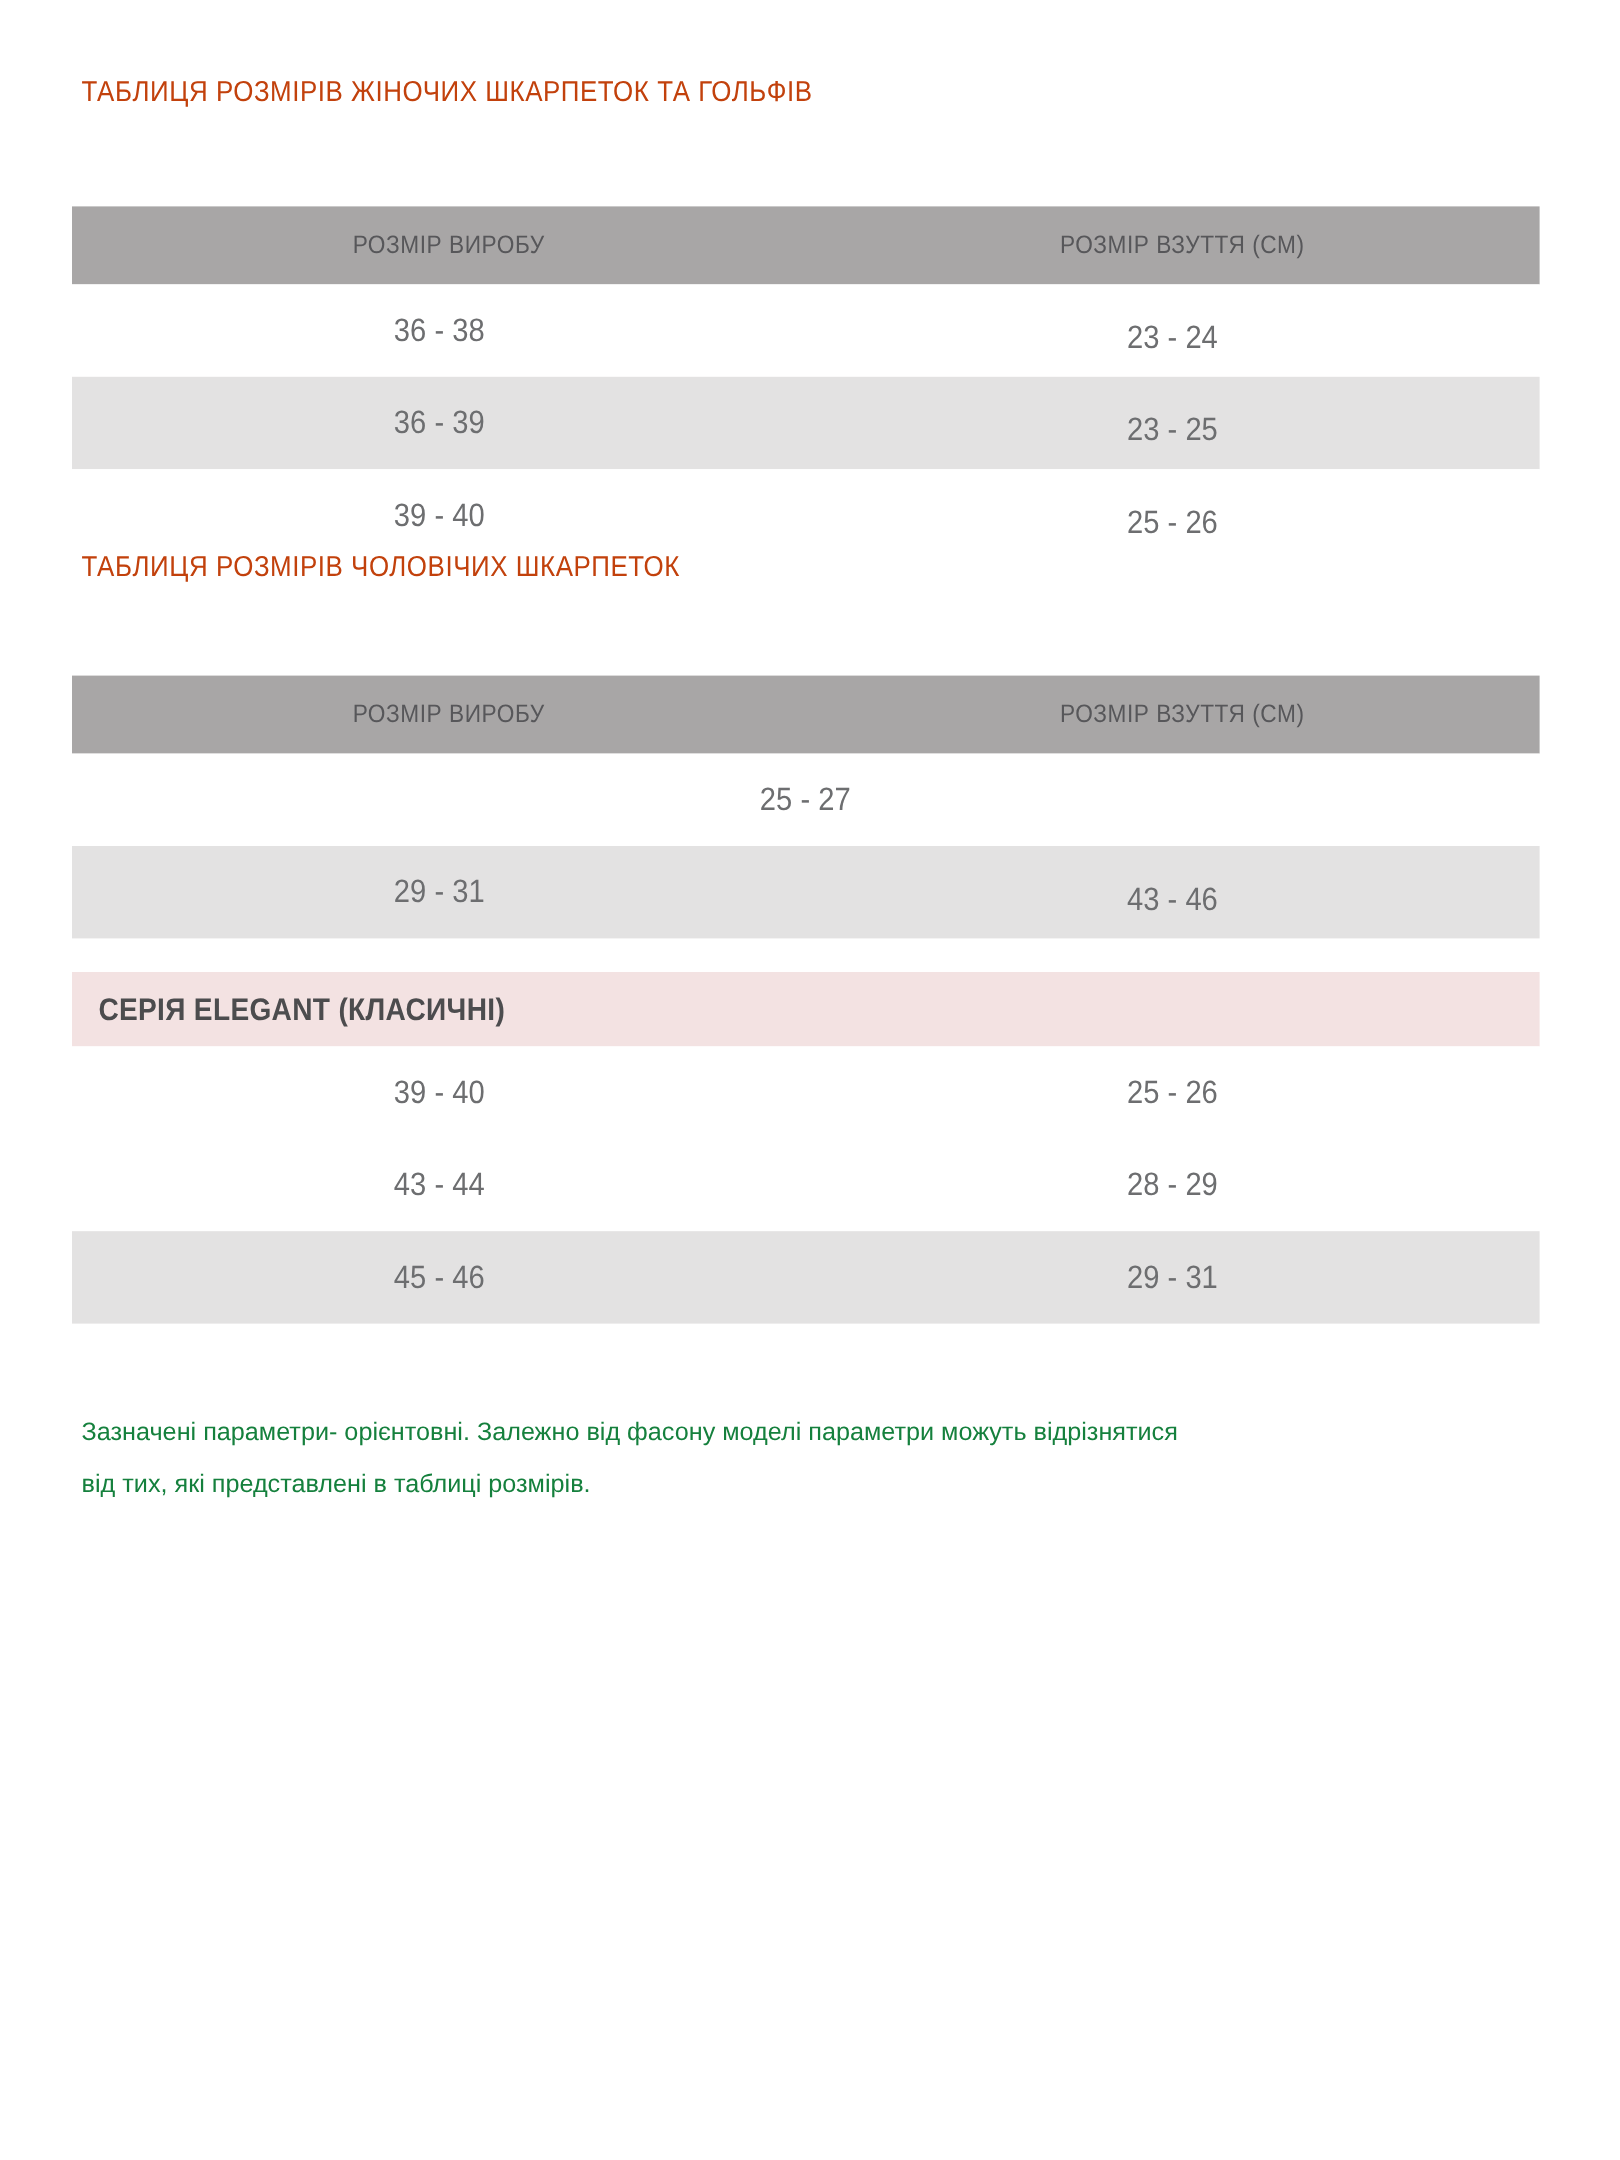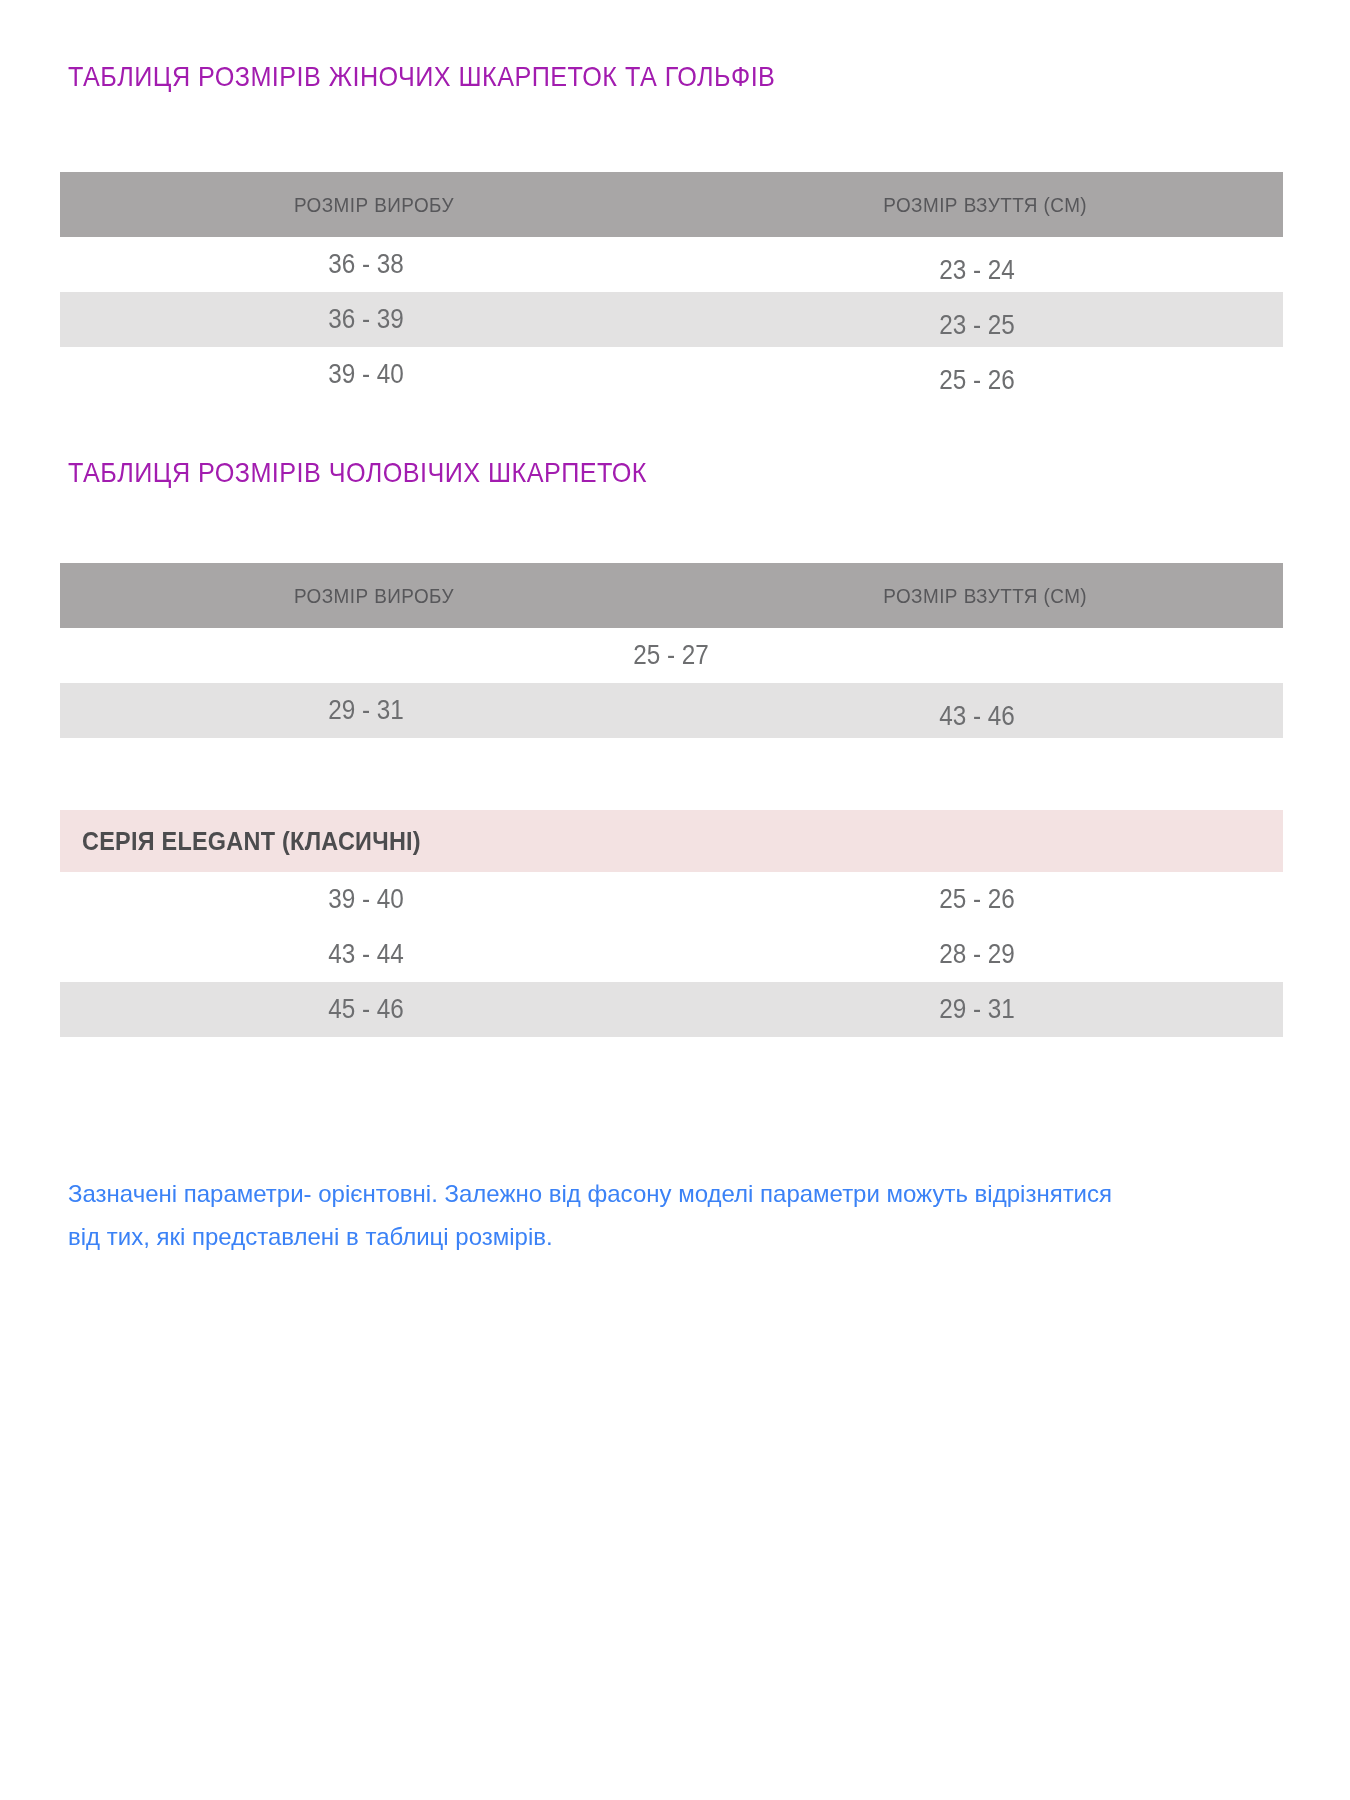--- a/index.html
+++ b/index.html
@@ -10,22 +10,22 @@
     background: #ffffff;
     font-family: "Liberation Sans", sans-serif;
     overflow: hidden;
   }
   .cond { display: inline-block; transform: scaleX(0.9); transform-origin: center center; white-space: nowrap; }
   .left-origin { transform-origin: left center; }
 
   .title {
     position: absolute;
     left: 68px;
-    color: #a21caf;
-    font-size: 28px;
+    color: #c2410c;
+    font-size: 24px;
     font-weight: 400;
     letter-spacing: 0.5px;
     line-height: 38px;
     white-space: nowrap;
   }
   #women-title { top: 58px; }
   #men-title   { top: 454px; }
 
   .table { position: absolute; left: 60px; width: 1223px; }
   #women-table   { top: 172px; }
@@ -36,21 +36,21 @@
   .th {
     flex: 1;
     display: flex;
     align-items: center;
     justify-content: center;
     color: #57575a;
     font-size: 21px;
     letter-spacing: 0.5px;
     padding-left: 16px;
   }
-  .tr { display: flex; height: 55px; background: #ffffff; }
+  .tr { display: flex; height: 77px; background: #ffffff; }
   .tr.alt { background: #e3e2e2; }
   .td {
     flex: 1;
     display: flex;
     align-items: center;
     justify-content: center;
     color: #6d6e70;
     font-size: 27px;
     box-sizing: border-box;
   }
@@ -65,22 +65,22 @@
     color: #4c4c4e;
     font-weight: 700;
     font-size: 26px;
     letter-spacing: 0.3px;
   }
 
   .footnote {
     position: absolute;
     left: 68px;
     top: 1172px;
-    color: #3b82f6;
-    font-size: 24px;
+    color: #15803d;
+    font-size: 21px;
     line-height: 43px;
     font-weight: 400;
   }
 </style>
 </head>
 <body>
 
 <div class="page">
 
   <div class="title" id="women-title">

